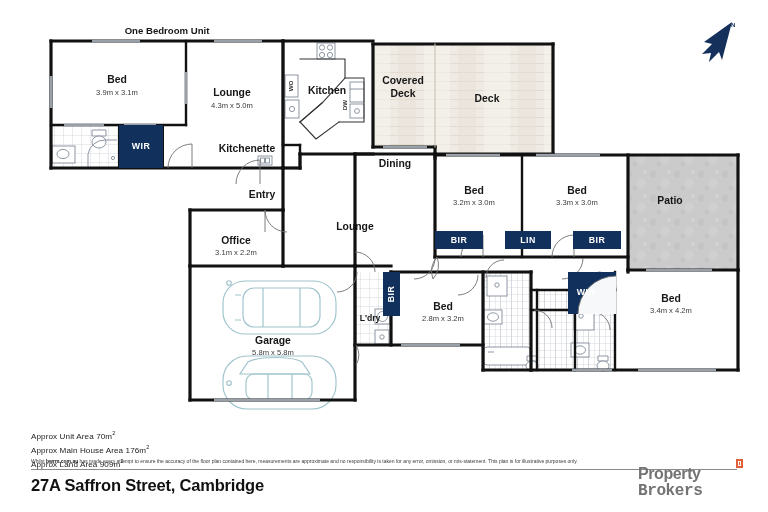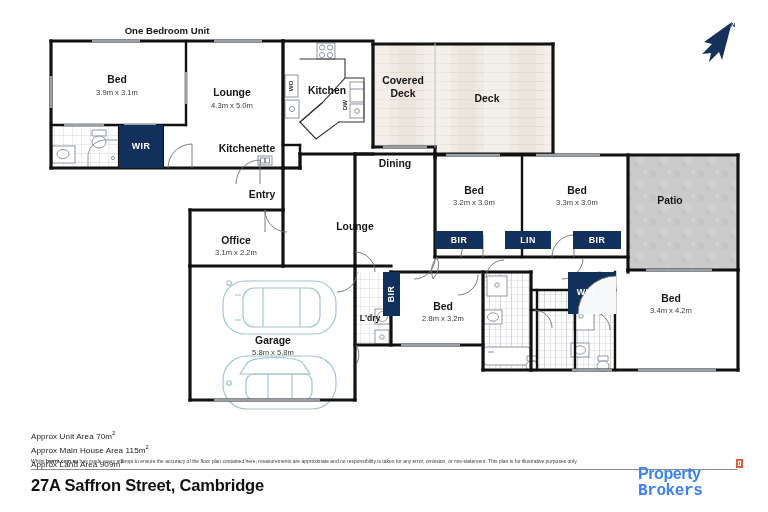--- a/index.html
+++ b/index.html
@@ -76,21 +76,21 @@
   
   #brand {
     position: absolute;
     right: 18px; top: 46px;
     width: 112px;
     text-align: left;
   }
   .brand-line {
     font-size: 16px;
     font-weight: 700;
-    color: #3b82f6;
+    color: #737373;
     line-height: 16px;
     letter-spacing: -0.4px;
     position: relative;
   }
   .brand-line2 { margin-top: 1px; font-family: Liberation Mono, monospace; }
   .brand-mark {
     position: absolute;
     right: 7px; top: -7px;
     width: 7px; height: 9px;
     background: #e0603a;
@@ -469,21 +469,21 @@
       <path d="M32 0 L4 20 L12 22 L2 32 L11 31 L9 40 L19 30 L22 38 Z" fill="#16305c"></path>
       <text x="31" y="5" font-family="Liberation Sans, sans-serif" font-size="6" font-weight="700" fill="#16305c">N</text>
     </g>
   </svg>
   </div>
 
   <div id="footer">
 
     <div class="areas">
       <div><span>Approx Unit Area 70m</span><sup>2</sup></div>
-      <div><span>Approx Main House Area 115m</span><sup>2</sup></div>
+      <div><span>Approx Main House Area 176m</span><sup>2</sup></div>
       <div><span>Approx Land Area 909m</span><sup>2</sup></div>
     </div>
 
     <div class="disclaimer"><span>Whilst </span><b>bwrm.com.au</b><span> has made every attempt to ensure the accuracy of the floor plan contained here, measurements are approximate and no responsibility is taken for any error, omission, or mis-statement. This plan is for illustrative purposes only.</span></div>
 
     <div class="hr"></div>
 
     <div id="address">27A Saffron Street, Cambridge</div>
 
     <div id="brand">

